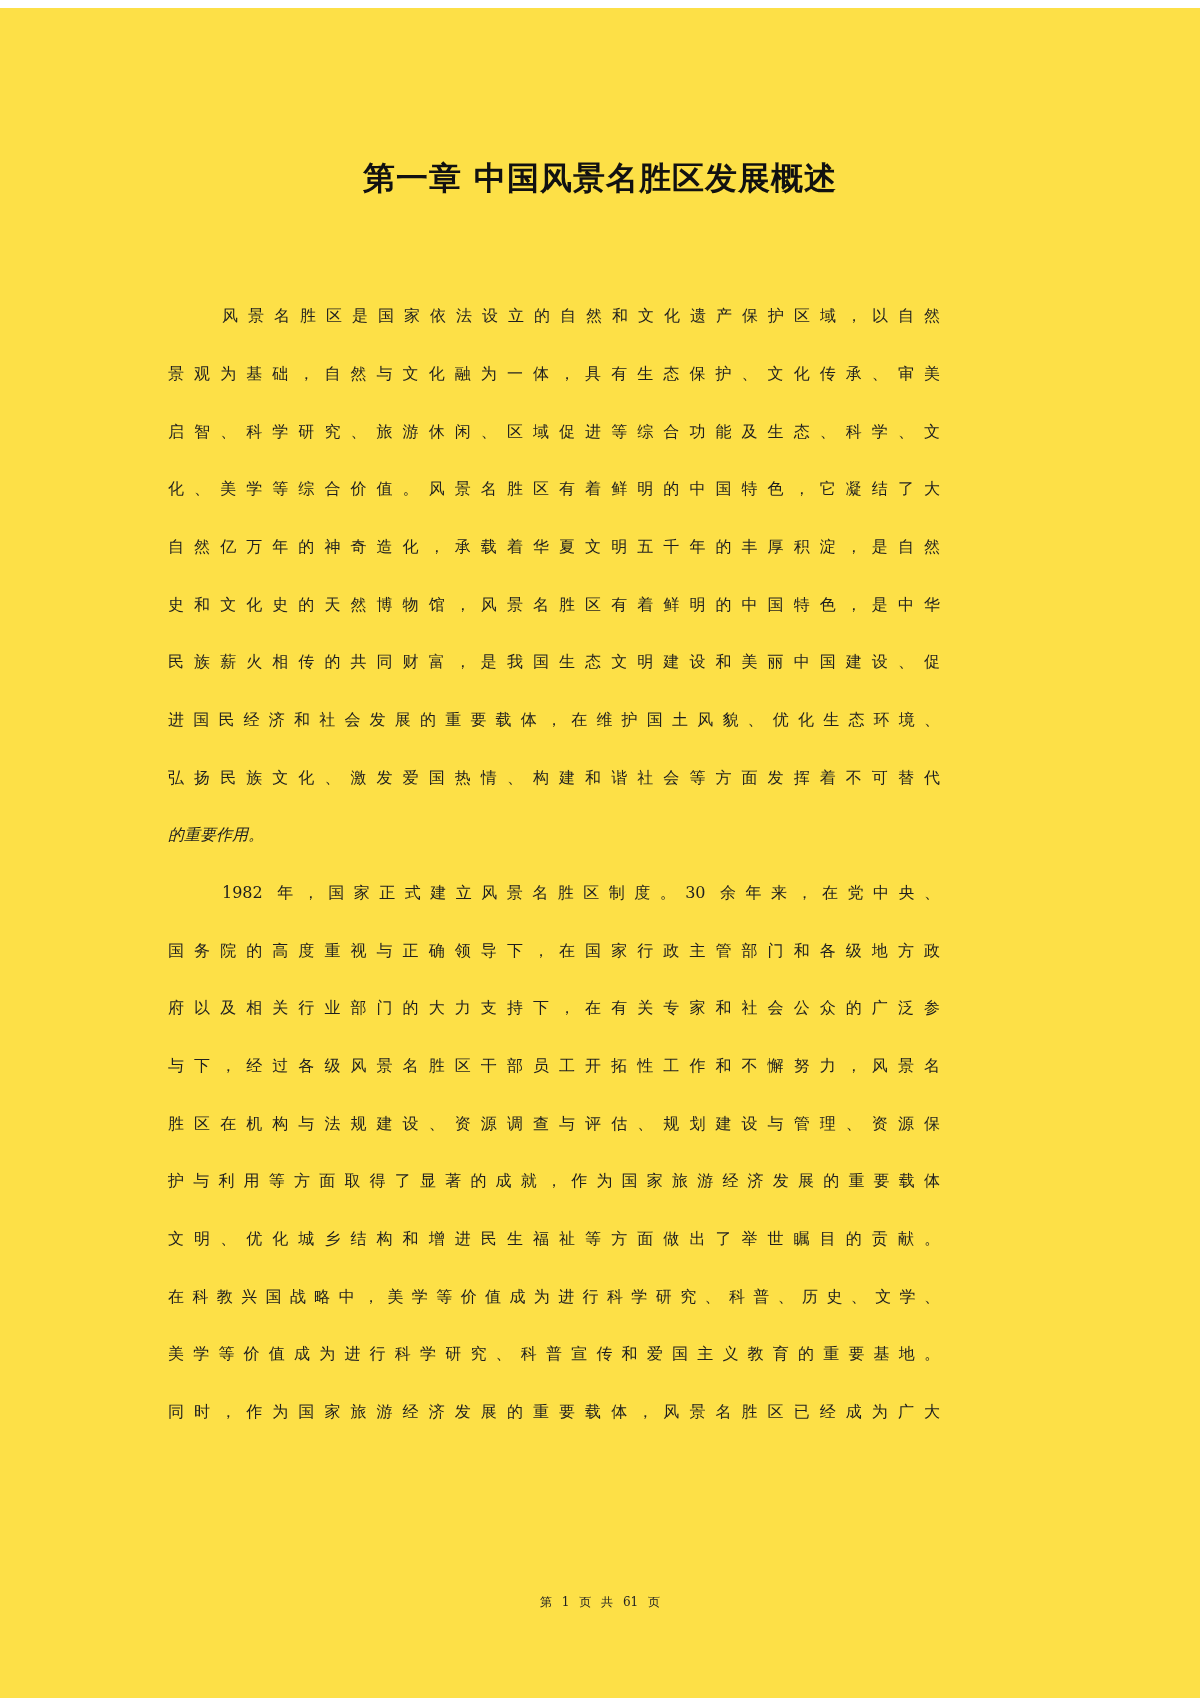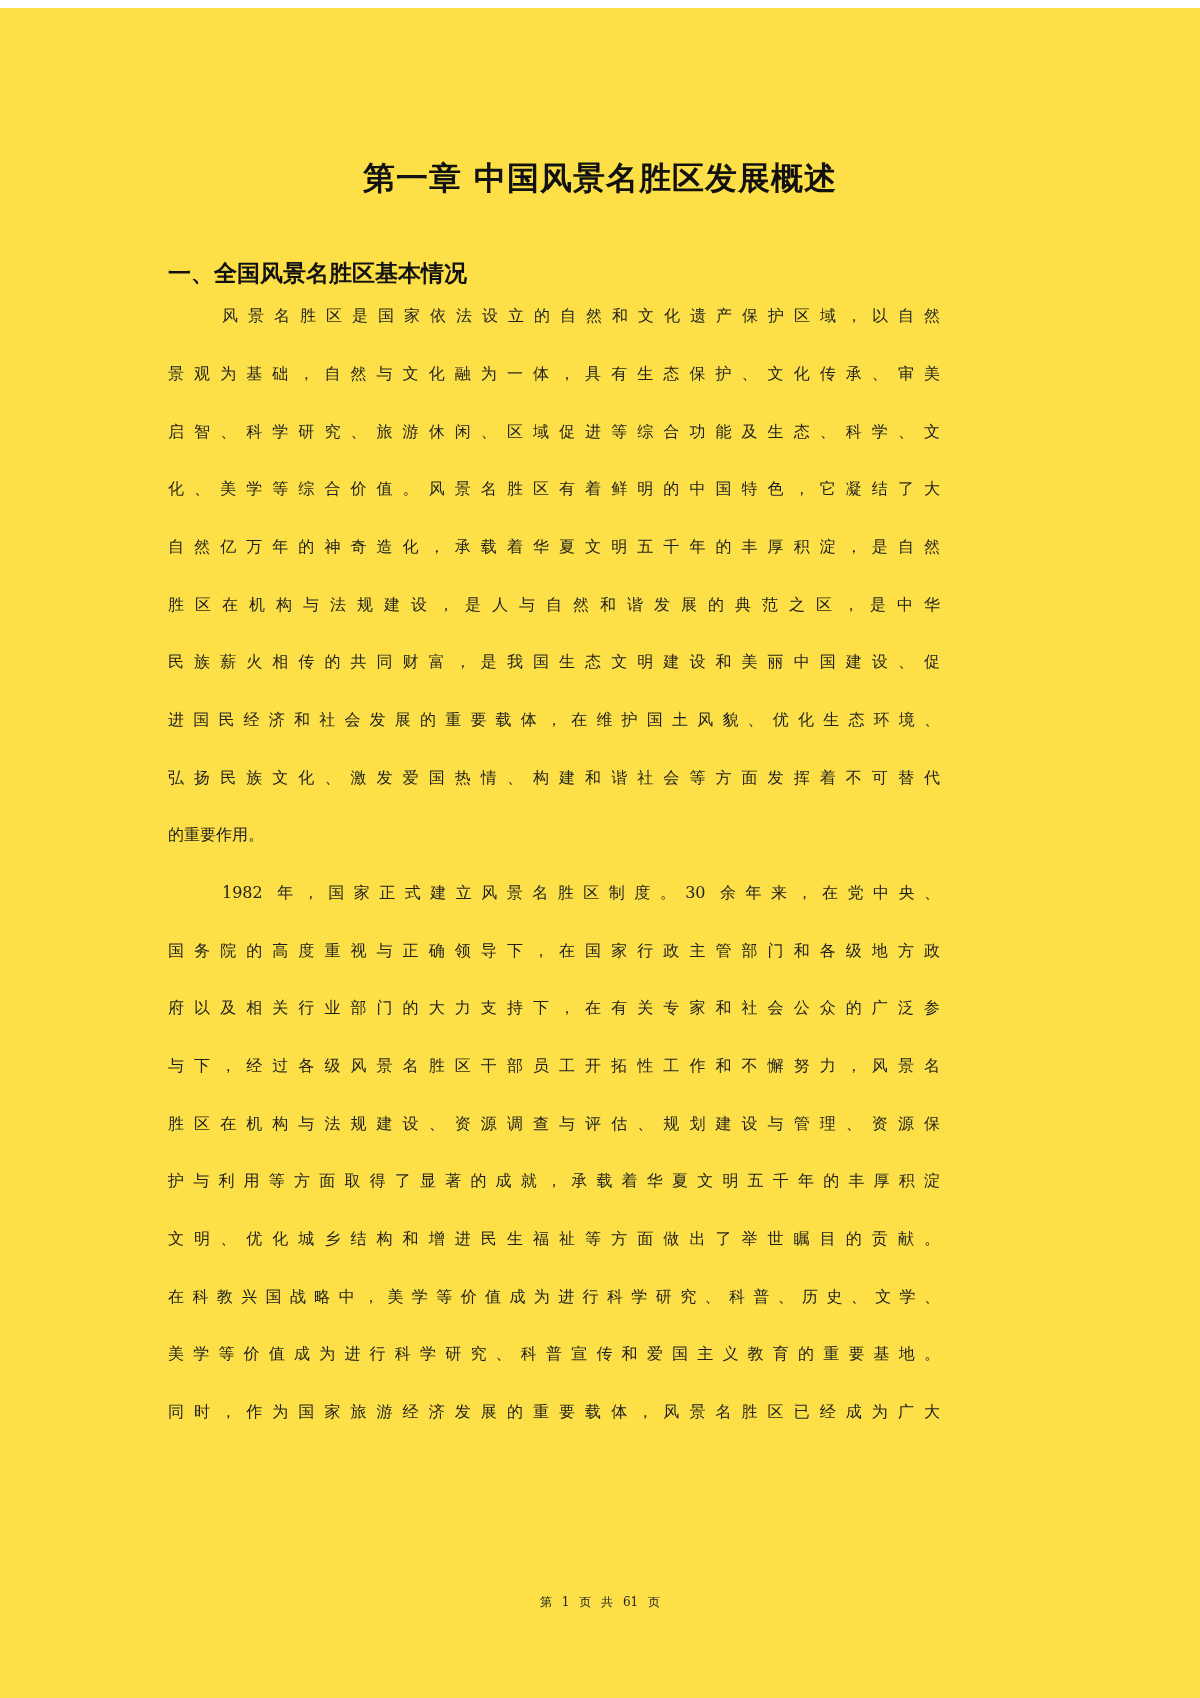--- a/index.html
+++ b/index.html
@@ -49,61 +49,60 @@
       width: 772px;
       font-size: 16px;
       line-height: 30px;
       color: #1f1f1f;
       white-space: nowrap;
       text-align: justify;
       text-align-last: justify;
       letter-spacing: 0px;
     }
     .line.indent { left: 222px; width: 718px; }
-    .line.last { text-align-last: left; width: auto; }
+    .line.last { text-align-last: left; width: auto; font-style: italic; }
     .footer {
       position: absolute;
       left: 0; right: 0;
       top: 1583px;
       text-align: center;
       font-size: 12px;
       line-height: 22px;
       color: #222222;
       word-spacing: 6px;
     }
   </style>
 </head>
 <body>
 
 <div class="page">
 
   <div class="chapter-title">第一章  中国风景名胜区发展概述</div>
 
-  <div class="section-heading">一、全国风景名胜区基本情况</div>
 
   <div>
     <div class="line indent" style="top:293px">风景名胜区是国家依法设立的自然和文化遗产保护区域，以自然</div>
     <div class="line" style="top:351px">景观为基础，自然与文化融为一体，具有生态保护、文化传承、审美</div>
     <div class="line" style="top:409px">启智、科学研究、旅游休闲、区域促进等综合功能及生态、科学、文</div>
     <div class="line" style="top:466px">化、美学等综合价值。风景名胜区有着鲜明的中国特色，它凝结了大</div>
     <div class="line" style="top:524px">自然亿万年的神奇造化，承载着华夏文明五千年的丰厚积淀，是自然</div>
-    <div class="line" style="top:582px">胜区在机构与法规建设，是人与自然和谐发展的典范之区，是中华</div>
+    <div class="line" style="top:582px">史和文化史的天然博物馆，风景名胜区有着鲜明的中国特色，是中华</div>
     <div class="line" style="top:639px">民族薪火相传的共同财富，是我国生态文明建设和美丽中国建设、促</div>
     <div class="line" style="top:697px">进国民经济和社会发展的重要载体，在维护国土风貌、优化生态环境、</div>
     <div class="line" style="top:755px">弘扬民族文化、激发爱国热情、构建和谐社会等方面发挥着不可替代</div>
     <div class="line last" style="top:812px">的重要作用。</div>
   </div>
 
   <div>
     <div class="line indent" style="top:870px">1982 年，国家正式建立风景名胜区制度。30 余年来，在党中央、</div>
     <div class="line" style="top:928px">国务院的高度重视与正确领导下，在国家行政主管部门和各级地方政</div>
     <div class="line" style="top:985px">府以及相关行业部门的大力支持下，在有关专家和社会公众的广泛参</div>
     <div class="line" style="top:1043px">与下，经过各级风景名胜区干部员工开拓性工作和不懈努力，风景名</div>
     <div class="line" style="top:1101px">胜区在机构与法规建设、资源调查与评估、规划建设与管理、资源保</div>
-    <div class="line" style="top:1158px">护与利用等方面取得了显著的成就，承载着华夏文明五千年的丰厚积淀</div>
+    <div class="line" style="top:1158px">护与利用等方面取得了显著的成就，作为国家旅游经济发展的重要载体</div>
     <div class="line" style="top:1216px">文明、优化城乡结构和增进民生福祉等方面做出了举世瞩目的贡献。</div>
     <div class="line" style="top:1274px">在科教兴国战略中，美学等价值成为进行科学研究、科普、历史、文学、</div>
     <div class="line" style="top:1331px">美学等价值成为进行科学研究、科普宣传和爱国主义教育的重要基地。</div>
     <div class="line" style="top:1389px">同时，作为国家旅游经济发展的重要载体，风景名胜区已经成为广大</div>
   </div>
 
   <div class="footer">
     <span>第 1 页 共 61 页</span>
   </div>
 

